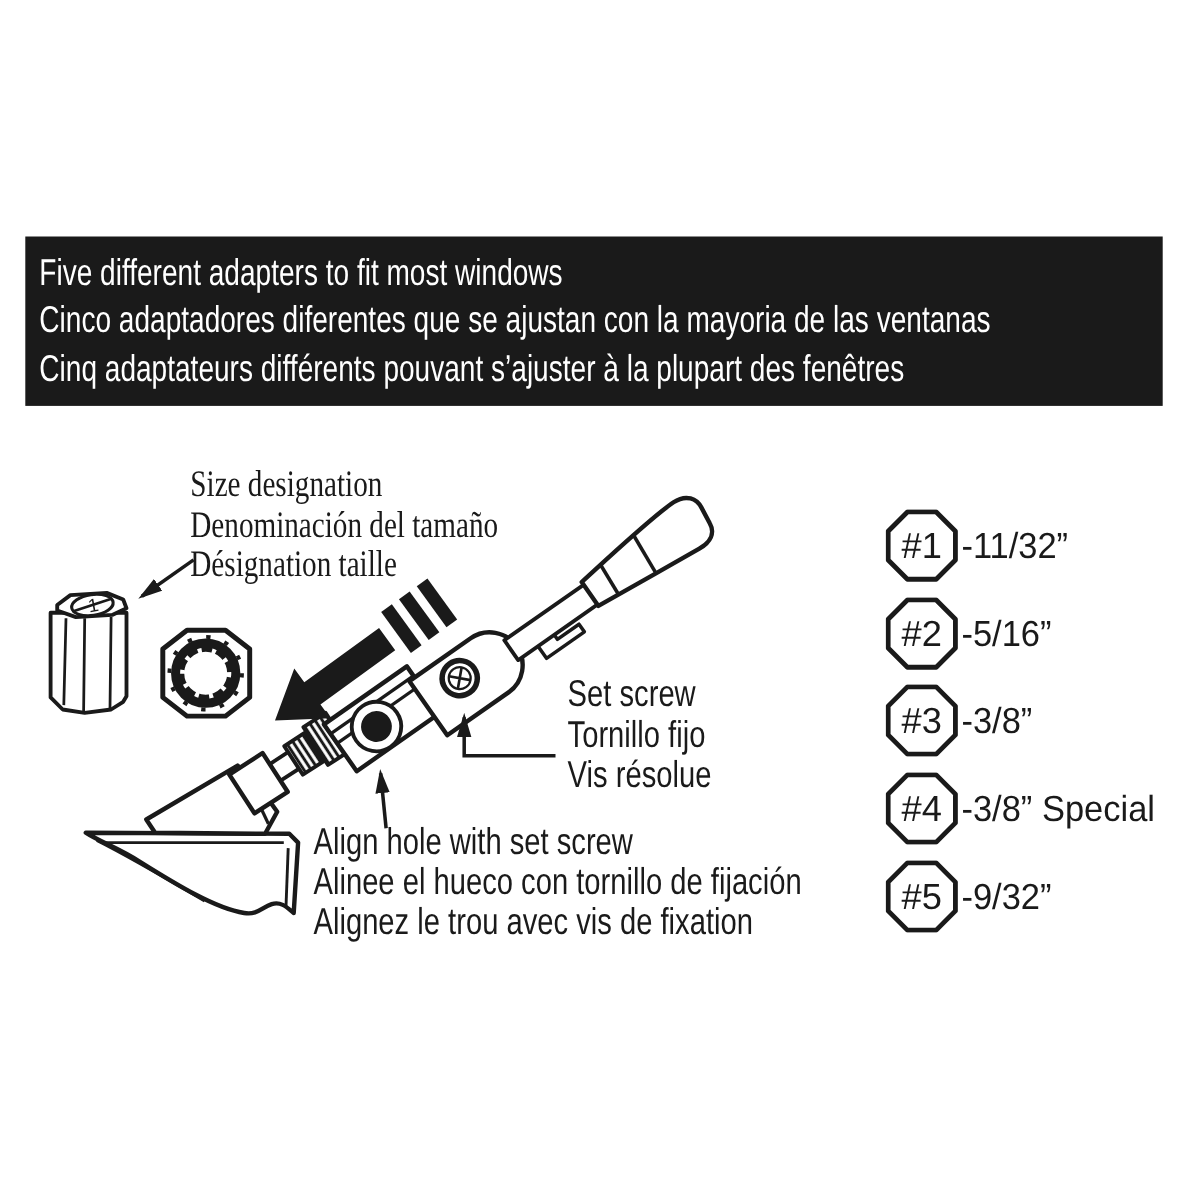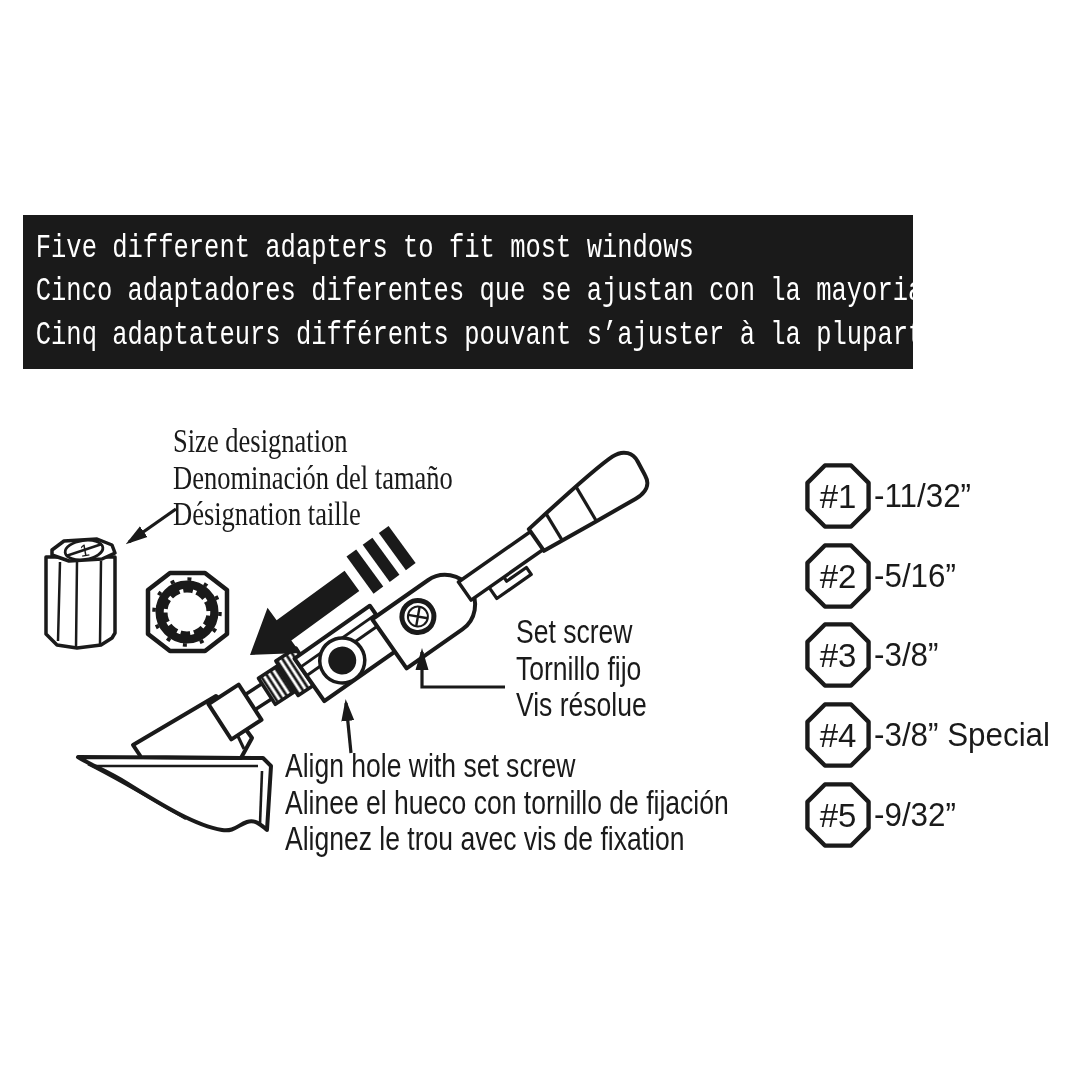--- a/index.html
+++ b/index.html
@@ -1,20 +1,20 @@
 <!DOCTYPE html>
 <html><head>
 <meta charset="utf-8">
 <style>
   html,body{margin:0;padding:0;background:#fff;}
   #canvas{position:relative;width:1080px;height:1080px;background:#fff;overflow:hidden;
           font-family:"Liberation Sans",sans-serif;color:#1a1a1a;}
   
-  #header-bar{position:absolute;left:23px;top:215px;width:890px;height:154px;
-              display:flex;flex-direction:column;justify-content:center;font-family:Liberation Mono, monospace;}
+  #header-bar{position:absolute;left:23px;top:215px;width:1034px;height:154px;
+              display:flex;flex-direction:column;justify-content:center;}
   #header-bar .hline{font-size:34px;line-height:43.5px;font-weight:500;color:#fff;
                      white-space:nowrap;padding-left:17px;
                      transform:scaleX(0.75);transform-origin:left center;}
   
   .lbl{position:absolute;white-space:nowrap;}
   .lbl .line{font-size:34px;line-height:36.5px;font-weight:400;
              transform:scaleX(0.78);transform-origin:left center;white-space:nowrap;}
   #label-size{left:173px;top:423px;font-family:Liberation Serif, serif;}
   #label-setscrew{left:516px;top:613px;}
   #label-align{left:285px;top:747px;}

